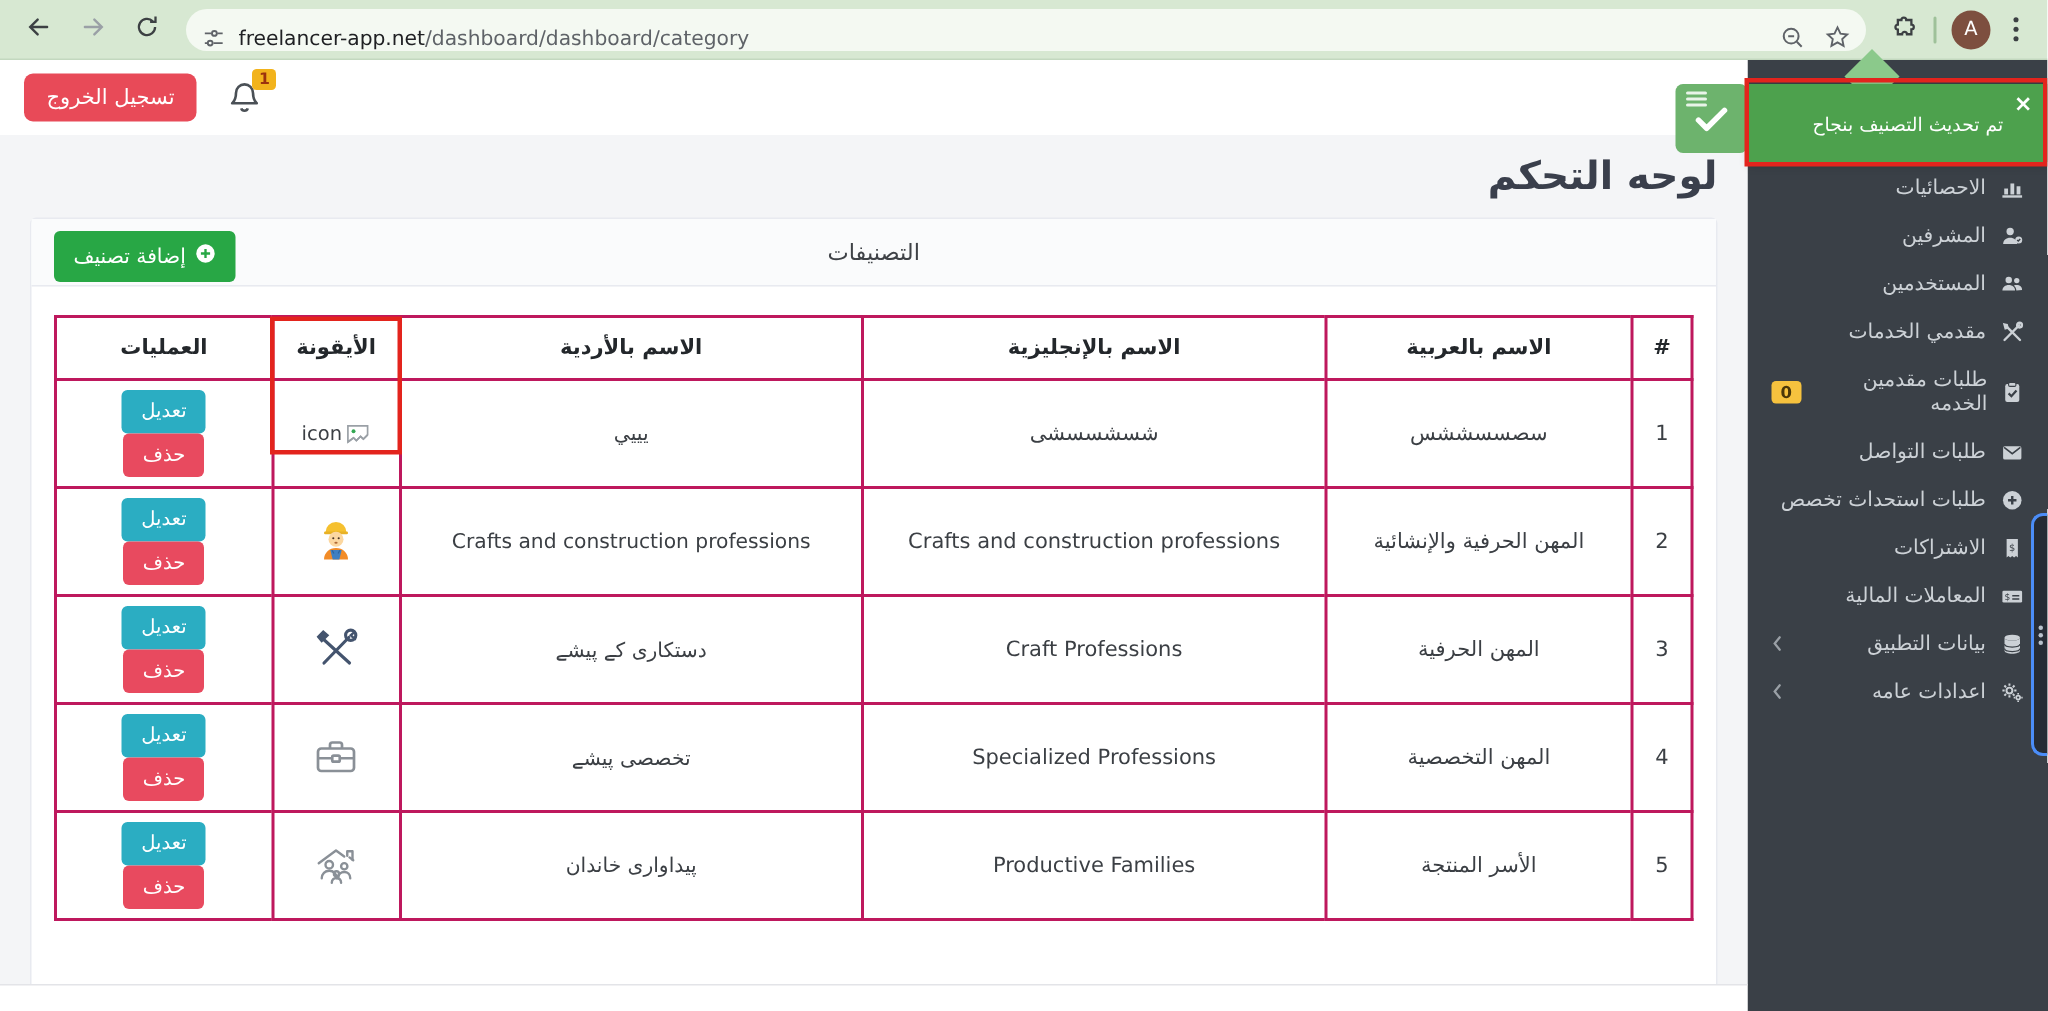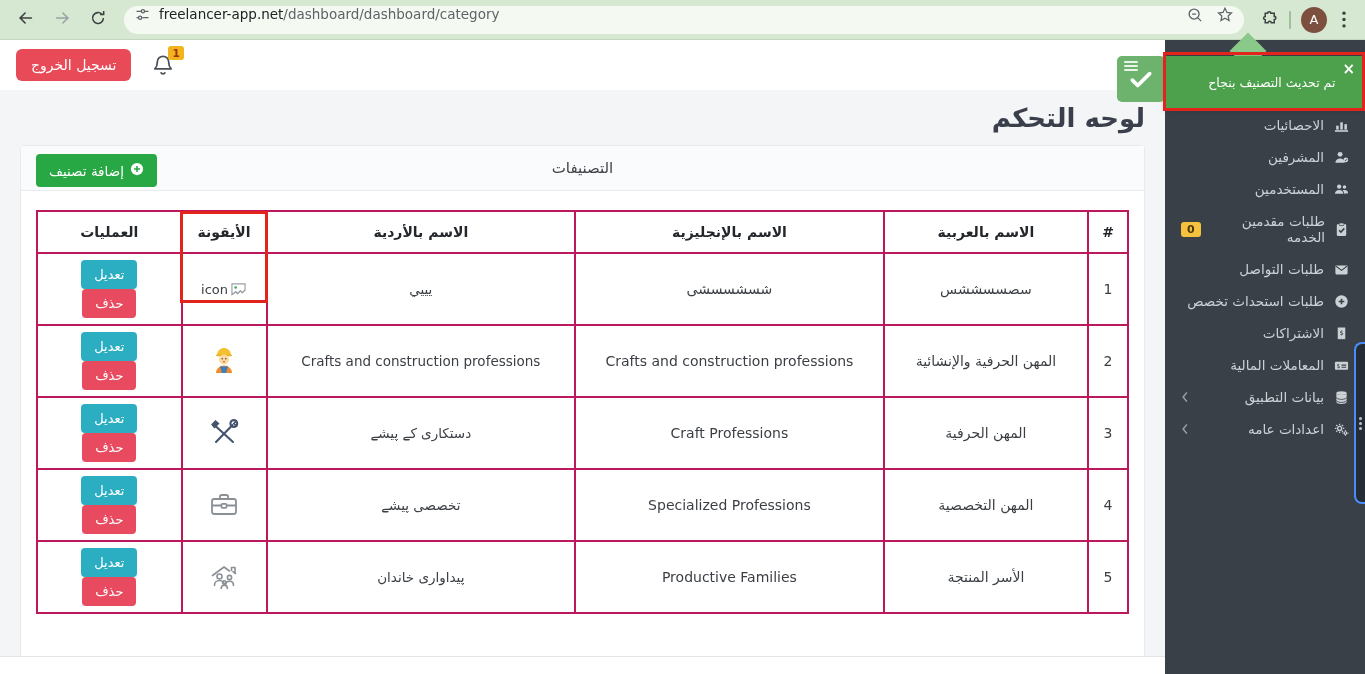--- a/index.html
+++ b/index.html
@@ -4,21 +4,21 @@
 <style>
   * { margin:0; padding:0; box-sizing:border-box; }
   html,body { width:1365px; height:674px; overflow:hidden; }
   body { font-family:"DejaVu Sans","Liberation Sans",sans-serif; background:#fff; position:relative; }
   .screen { position:relative; width:1365px; height:674px; overflow:hidden; }
 
   
   .chrome { height:40px; background:#d7e8d2; display:flex; align-items:center; padding:0 10px; gap:4px; border-bottom:1px solid #c3d8bf; }
   .nav-btn { width:32px; height:32px; border-radius:50%; display:flex; align-items:center; justify-content:center; cursor:pointer; }
   .nav-btn svg { width:18px; height:18px; }
-  .url-pill { flex:1; height:28px; background:#f4f9f2; border-radius:14px; margin:0 8px 0 6px; display:flex; align-items:flex-start; padding:0 10px; gap:8px; }
+  .url-pill { flex:1; height:28px; background:#f4f9f2; border-radius:14px; margin:0 8px 0 6px; display:flex; align-items:flex-end; padding:0 10px; gap:8px; }
   .url-pill .site-info svg { width:17px; height:17px; display:block; }
   .url-text { flex:1; font-size:13.5px; color:#202124; white-space:nowrap; overflow:hidden; direction:ltr; }
   .url-text .path { color:#5f6368; }
   .pill-right { display:flex; align-items:center; gap:12px; }
   .pill-right svg { width:18px; height:18px; display:block; }
   .chrome-right { display:flex; align-items:center; gap:10px; padding:0 4px; }
   .chrome-right .ext svg { width:19px; height:19px; display:block; }
   .chrome-divider { width:2px; height:18px; background:#9fc19a; border-radius:1px; }
   .chrome-avatar { width:26px; height:26px; border-radius:50%; background:#7d4f3f; color:#fff; font-size:13px; display:flex; align-items:center; justify-content:center; }
   .kebab svg { width:14px; height:17px; display:block; }
@@ -195,20 +195,31 @@
               <svg viewBox="0 0 16 16" fill="currentColor">
                 <circle cx="5.5" cy="5" r="2.3"></circle>
                 <circle cx="11.2" cy="5.4" r="1.9"></circle>
                 <path d="M1 12.5c0-2.4 2-3.9 4.5-3.9s4.5 1.5 4.5 3.9z"></path>
                 <path d="M10.9 12.5c0-1.6-.7-2.8-1.8-3.5.6-.3 1.3-.4 2.1-.4 2.2 0 3.8 1.3 3.8 3.4z"></path>
               </svg>
             </span>
     <span class="mi-label">المستخدمين</span>
   </div>
 
+  <div class="menu-item">
+    <span class="mi-icon">
+              <svg viewBox="0 0 16 16" fill="none" stroke="currentColor" stroke-width="1.7" stroke-linecap="round">
+                <path d="M3 3l10.5 10.5"></path>
+                <path d="M13 3L2.5 13.5"></path>
+                <path d="M2 2l2.4.6L5 5 3 5.6z" fill="currentColor" stroke-width="1"></path>
+                <circle cx="13.2" cy="2.9" r="1.7"></circle>
+              </svg>
+            </span>
+    <span class="mi-label">مقدمي الخدمات</span>
+  </div>
 
   <div class="menu-item">
     <span class="mi-icon">
               <svg viewBox="0 0 16 16" fill="currentColor">
                 <rect x="3" y="2.2" width="10" height="12.8" rx="1.5"></rect>
                 <rect x="5.4" y="1" width="5.2" height="2.8" rx="1" fill="currentColor" stroke="#3a4047" stroke-width=".8"></rect>
                 <path d="M5.4 8.8l2 2 3.6-4" stroke="#3a4047" stroke-width="1.6" fill="none"></path>
               </svg>
             </span>
     <span class="mi-label">طلبات مقدمين الخدمه</span>

